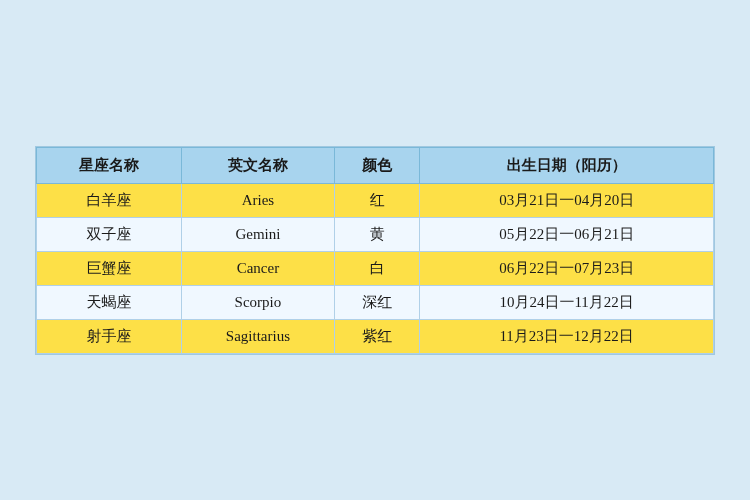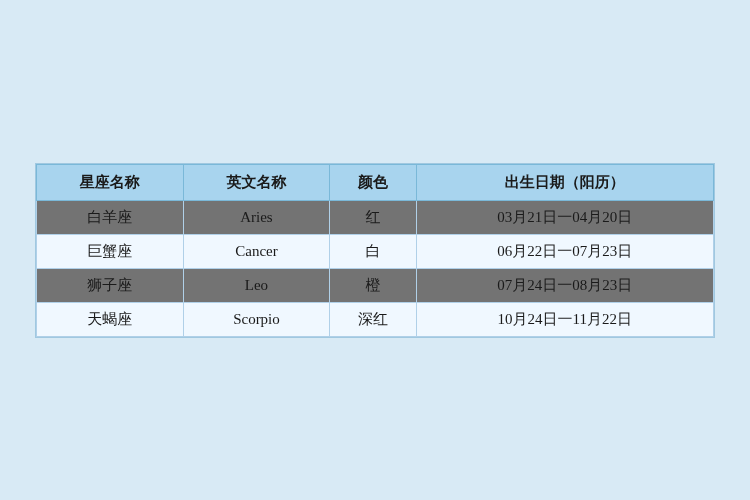--- a/index.html
+++ b/index.html
@@ -26,21 +26,21 @@
       background: #a8d4ee;
     }
     thead th {
       border: 1px solid #7ab8d8;
       padding: 8px 6px;
       text-align: center;
       font-weight: bold;
       color: #1a1a1a;
     }
     tbody tr {
-      background: #737373;
+      background: #fde047;
     }
     tbody tr:nth-child(even) {
       background: #f0f8ff;
     }
     tbody td {
       border: 1px solid #b0d0e8;
       padding: 7px 6px;
       text-align: center;
       color: #1a1a1a;
     }
@@ -59,32 +59,38 @@
       </tr>
     </thead>
     <tbody id="table-body">
     <tr>
           <td>白羊座</td>
           <td>Aries</td>
           <td>红</td>
           <td>03月21日一04月20日</td>
         </tr>
         <tr>
+          <td>双子座</td>
+          <td>Gemini</td>
+          <td>黄</td>
+          <td>05月22日一06月21日</td>
+        </tr>
+        <tr>
           <td>巨蟹座</td>
           <td>Cancer</td>
           <td>白</td>
           <td>06月22日一07月23日</td>
-        </tr>
-        <tr>
-          <td>狮子座</td>
-          <td>Leo</td>
-          <td>橙</td>
-          <td>07月24日一08月23日</td>
         </tr>
         <tr>
           <td>天蝎座</td>
           <td>Scorpio</td>
           <td>深红</td>
           <td>10月24日一11月22日</td>
         </tr>
+        <tr>
+          <td>射手座</td>
+          <td>Sagittarius</td>
+          <td>紫红</td>
+          <td>11月23日一12月22日</td>
+        </tr>
       </tbody>
   </table>
 </div>
 
 </body></html>

